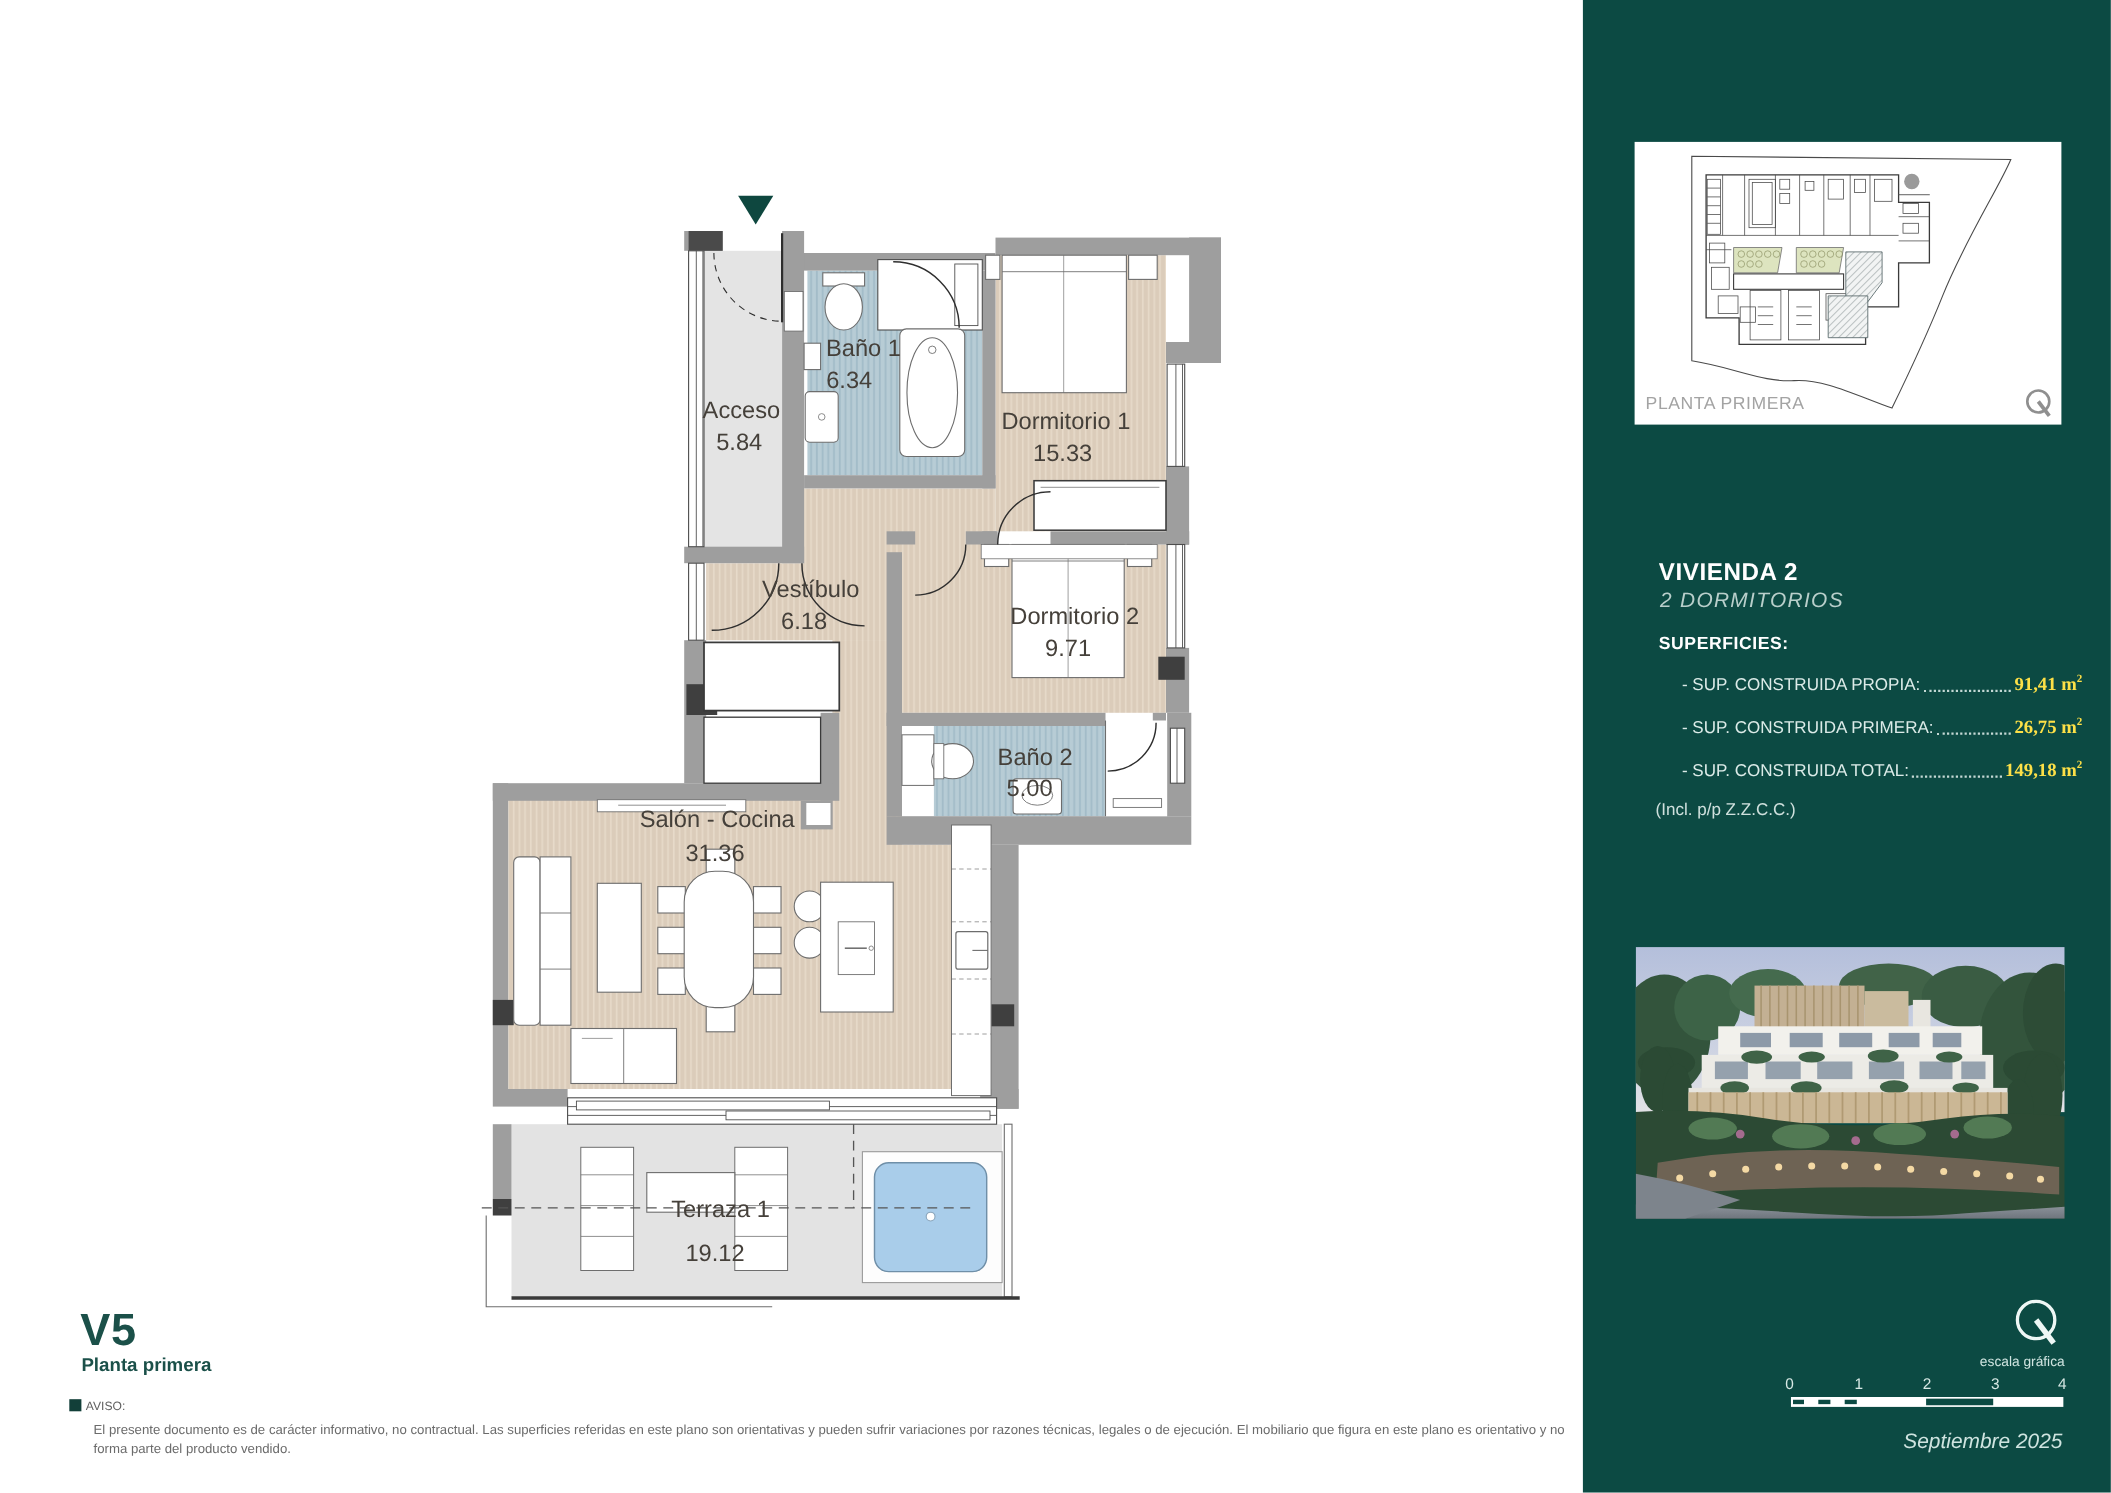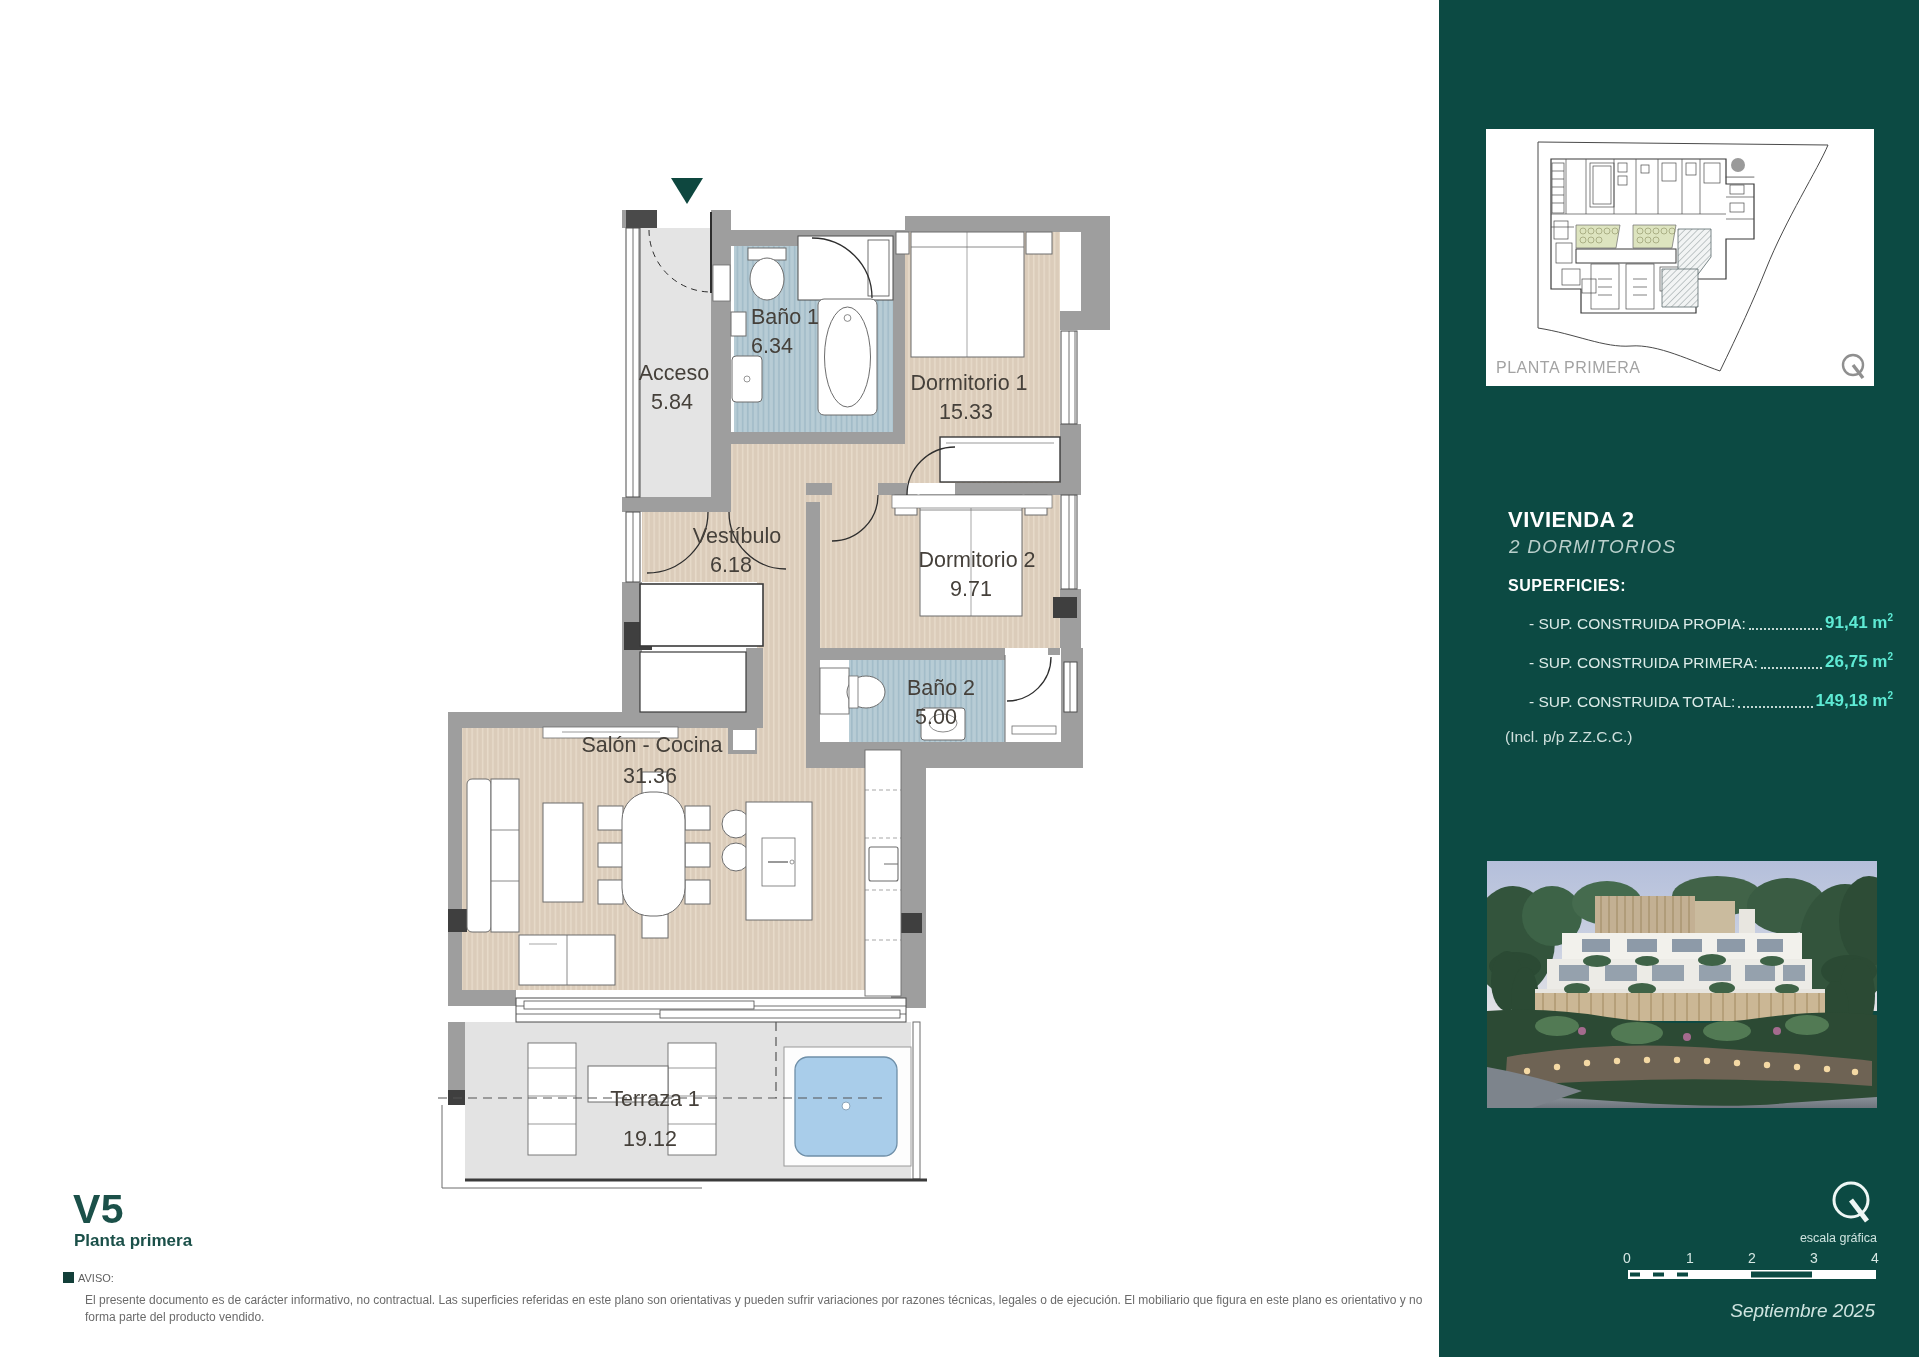--- a/index.html
+++ b/index.html
@@ -6,21 +6,21 @@
   body{width:1919px;height:1357px;overflow:hidden;background:#ffffff;
        font-family:"Liberation Sans", sans-serif;position:relative;}
   #sidebar{position:absolute;left:1439px;top:0;width:480px;height:1357px;background:#0c4a43;z-index:5;}
   .sbox{position:absolute;background:#ffffff;}
   #vtitle{position:absolute;left:69px;top:507px;color:#ffffff;font-size:22px;font-weight:bold;letter-spacing:0.5px;}
   #vsub{position:absolute;left:70px;top:536px;color:#b9cfcb;font-size:19px;letter-spacing:1.2px;font-style:italic;}
   #suptitle{position:absolute;left:69px;top:577px;color:#ffffff;font-size:16px;font-weight:bold;letter-spacing:0.5px;}
   .row{position:absolute;left:66px;width:364px;display:flex;align-items:flex-end;color:#dcebe8;font-size:15.5px;margin-left:24px;}
   .row .lbl{white-space:nowrap;}
   .row .dots{flex:1;border-bottom:2px dotted #c3d8d4;margin:0 3px 3px 3px;height:1px;}
-  .row .val{white-space:nowrap;color:#5eead4;font-weight:bold;font-size:17px;}
+  .row .val{white-space:nowrap;color:#fde047;font-weight:bold;font-size:17px;font-family:Liberation Serif, serif;}
   .row sup{font-size:10px;}
   #incl{position:absolute;left:66px;top:728px;color:#cfe0dd;font-size:15.5px;}
   #v5{position:absolute;left:73px;top:1186px;color:#1b5049;font-size:41px;font-weight:700;letter-spacing:0.5px;font-family:"Liberation Sans", sans-serif;}
   #planta1{position:absolute;left:74px;top:1231px;color:#1b5049;font-size:17px;font-weight:bold;}
   #aviso{position:absolute;left:63px;top:1272px;font-size:11px;color:#5f5f5f;}
   #aviso .sq{display:inline-block;width:11px;height:11px;background:#123f39;margin-right:4px;vertical-align:-1px;}
   #avtext{position:absolute;left:85px;top:1292px;width:1360px;font-size:12px;color:#6b6b6b;line-height:16.5px;white-space:nowrap;}
   #planta-label{position:absolute;left:57px;top:359px;color:#a3a3a3;font-size:16px;letter-spacing:0.5px;}
   #escala{position:absolute;right:42px;top:1231px;color:#cfe4e0;font-size:12.5px;}
   #sept{position:absolute;right:44px;top:1300px;color:#cfe4e0;font-size:19px;font-style:italic;}

